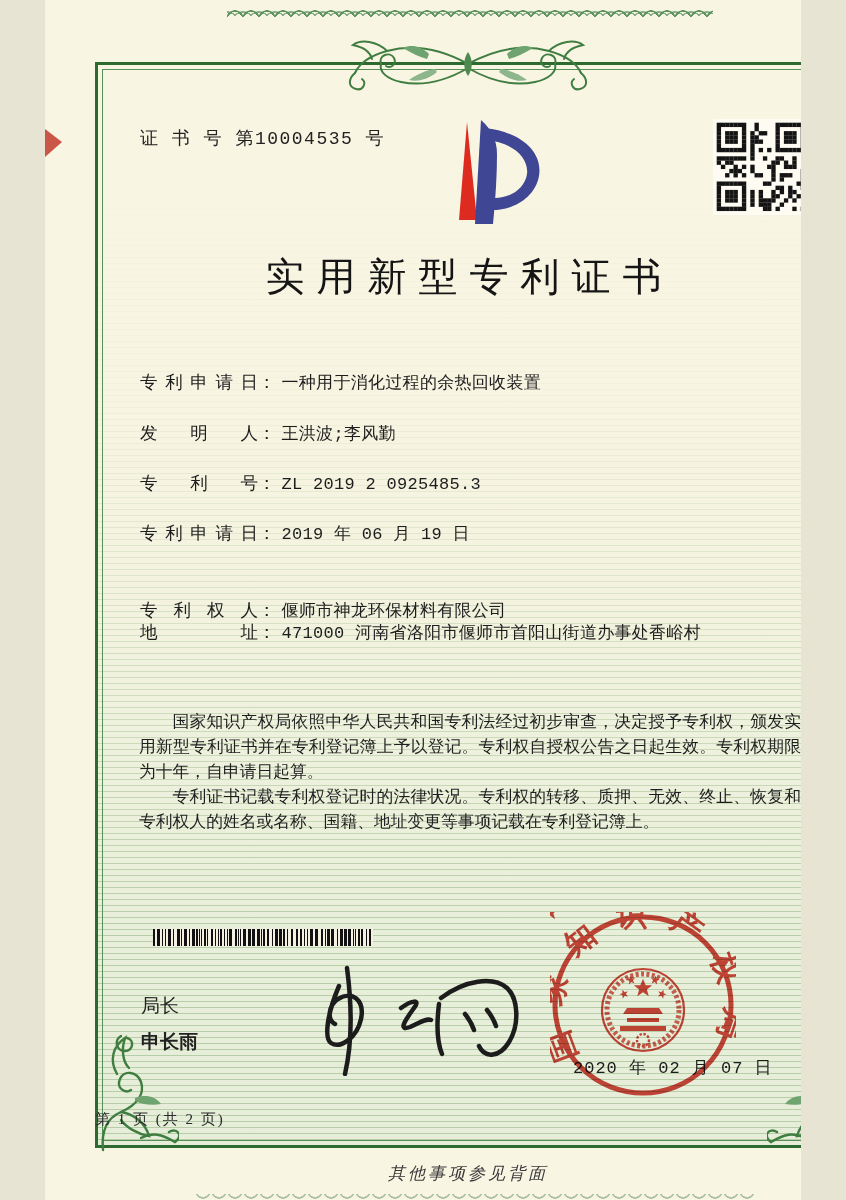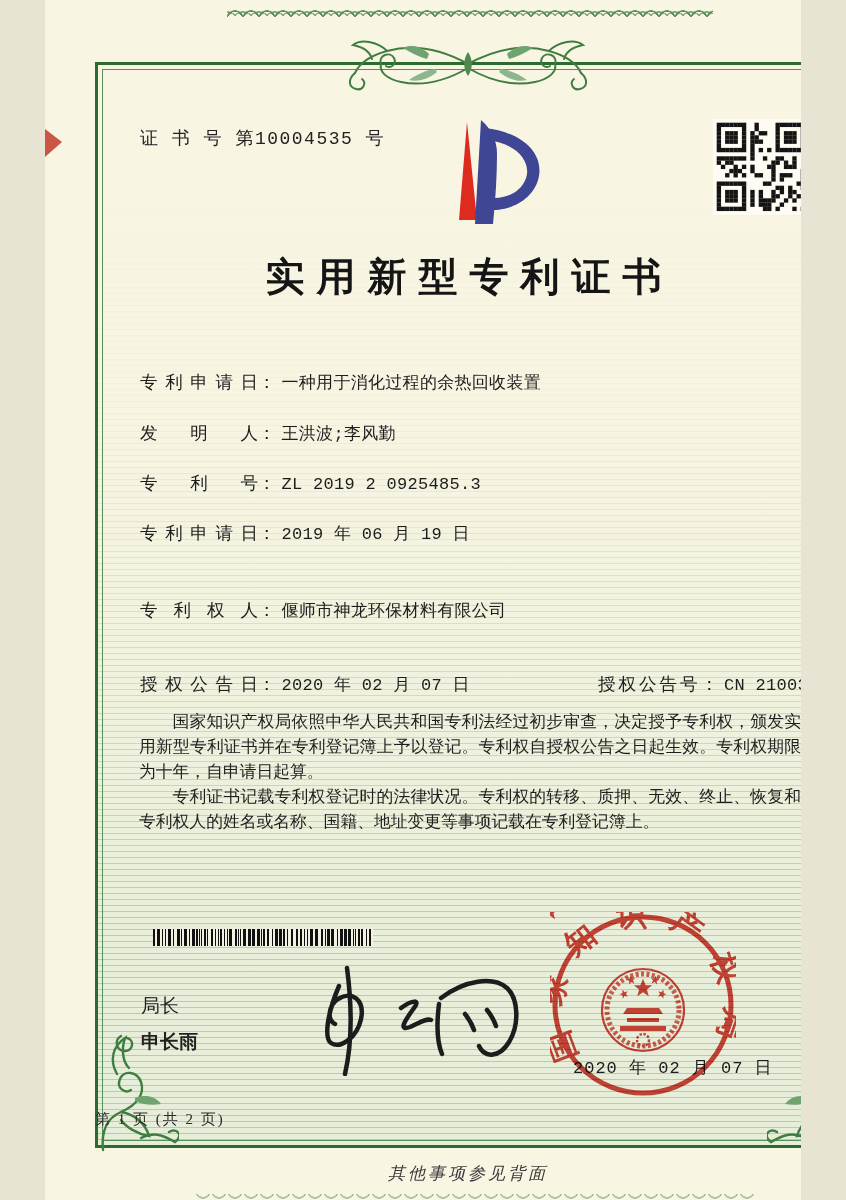--- a/index.html
+++ b/index.html
@@ -34,21 +34,21 @@
       radial-gradient(circle at 8px -3px, rgba(0,0,0,0) 6px, #6b9a6b 6px 7.5px, rgba(0,0,0,0) 8px) repeat-x 0 0/16px 6px;
   }
   .edge-mark{position:absolute;left:0;top:129px;width:0;height:0;
     border-top:13px solid transparent;border-bottom:15px solid transparent;border-left:17px solid #c23a2d;opacity:.85;}
   
   .cert-no{position:absolute;left:95px;top:126px;font-size:18px;letter-spacing:1.5px;
     font-family:"Liberation Mono","DejaVu Sans Mono",monospace;color:#222;}
   .logo{position:absolute;left:356px;top:114px;}
   .qr{position:absolute;left:668px;top:119px;}
   .title{position:absolute;left:50px;top:250px;width:737px;text-align:center;
-    font-size:39px;font-weight:bold;letter-spacing:12px;text-indent:12px;color:#151515;}
+    font-size:39px;font-weight:normal;letter-spacing:12px;text-indent:12px;color:#151515;}
   
   .frow{position:absolute;left:95px;white-space:nowrap;font-size:17.5px;color:#1d1d1d;}
   .flabel{display:inline-block;width:118px;text-align:justify;text-align-last:justify;text-justify:inter-character;vertical-align:bottom;}
   .fcolon{margin-right:6px;}
   .fvalue{font-family:"Liberation Mono","DejaVu Sans Mono",monospace;font-size:17px;letter-spacing:.3px;}
   .grant-pair{position:absolute;left:458px;top:0;}
   .grant-pair .glabel{letter-spacing:3px;}
   
   .body-text{position:absolute;left:94px;top:709px;width:662px;font-size:16.8px;line-height:25px;text-align:justify;}
   .body-text p{margin:0;text-indent:2em;}
@@ -348,25 +348,22 @@
   </div>
   <div class="frow" style="top:471px;">
     <span class="flabel">专利号</span><span class="fcolon">：</span><span class="fvalue">ZL 2019 2 0925485.3</span>
   </div>
   <div class="frow" style="top:521px;">
     <span class="flabel">专利申请日</span><span class="fcolon">：</span><span class="fvalue">2019 年 06 月 19 日</span>
   </div>
   <div class="frow" style="top:598px;">
     <span class="flabel">专利权人</span><span class="fcolon">：</span><span class="fvalue">偃师市神龙环保材料有限公司</span>
   </div>
-  <div class="frow" style="top:672px;">
-    <span class="flabel">授权公告日</span><span class="fcolon">：</span><span class="fvalue">2020 年 02 月 07 日</span>
-    <span class="grant-pair">
-      <span class="glabel">授权公告号</span><span class="fcolon">：</span><span class="fvalue">CN 210030470 U</span>
-    </span>
+  <div class="frow" style="top:620px;">
+    <span class="flabel">地址</span><span class="fcolon">：</span><span class="fvalue">471000 河南省洛阳市偃师市首阳山街道办事处香峪村</span>
   </div>
 
   <div class="body-text">
     <p>国家知识产权局依照中华人民共和国专利法经过初步审查，决定授予专利权，颁发实用新型专利证书并在专利登记簿上予以登记。专利权自授权公告之日起生效。专利权期限为十年，自申请日起算。</p>
     <p>专利证书记载专利权登记时的法律状况。专利权的转移、质押、无效、终止、恢复和专利权人的姓名或名称、国籍、地址变更等事项记载在专利登记簿上。</p>
   </div>
 
   <svg class="barcode" id="barcodeSvg" width="220" height="17" viewBox="0 0 220 17">
     <rect width="220" height="17" fill="#f4f1e2"></rect>
   <rect x="0" y="0" width="2" height="17" fill="#111"></rect>

